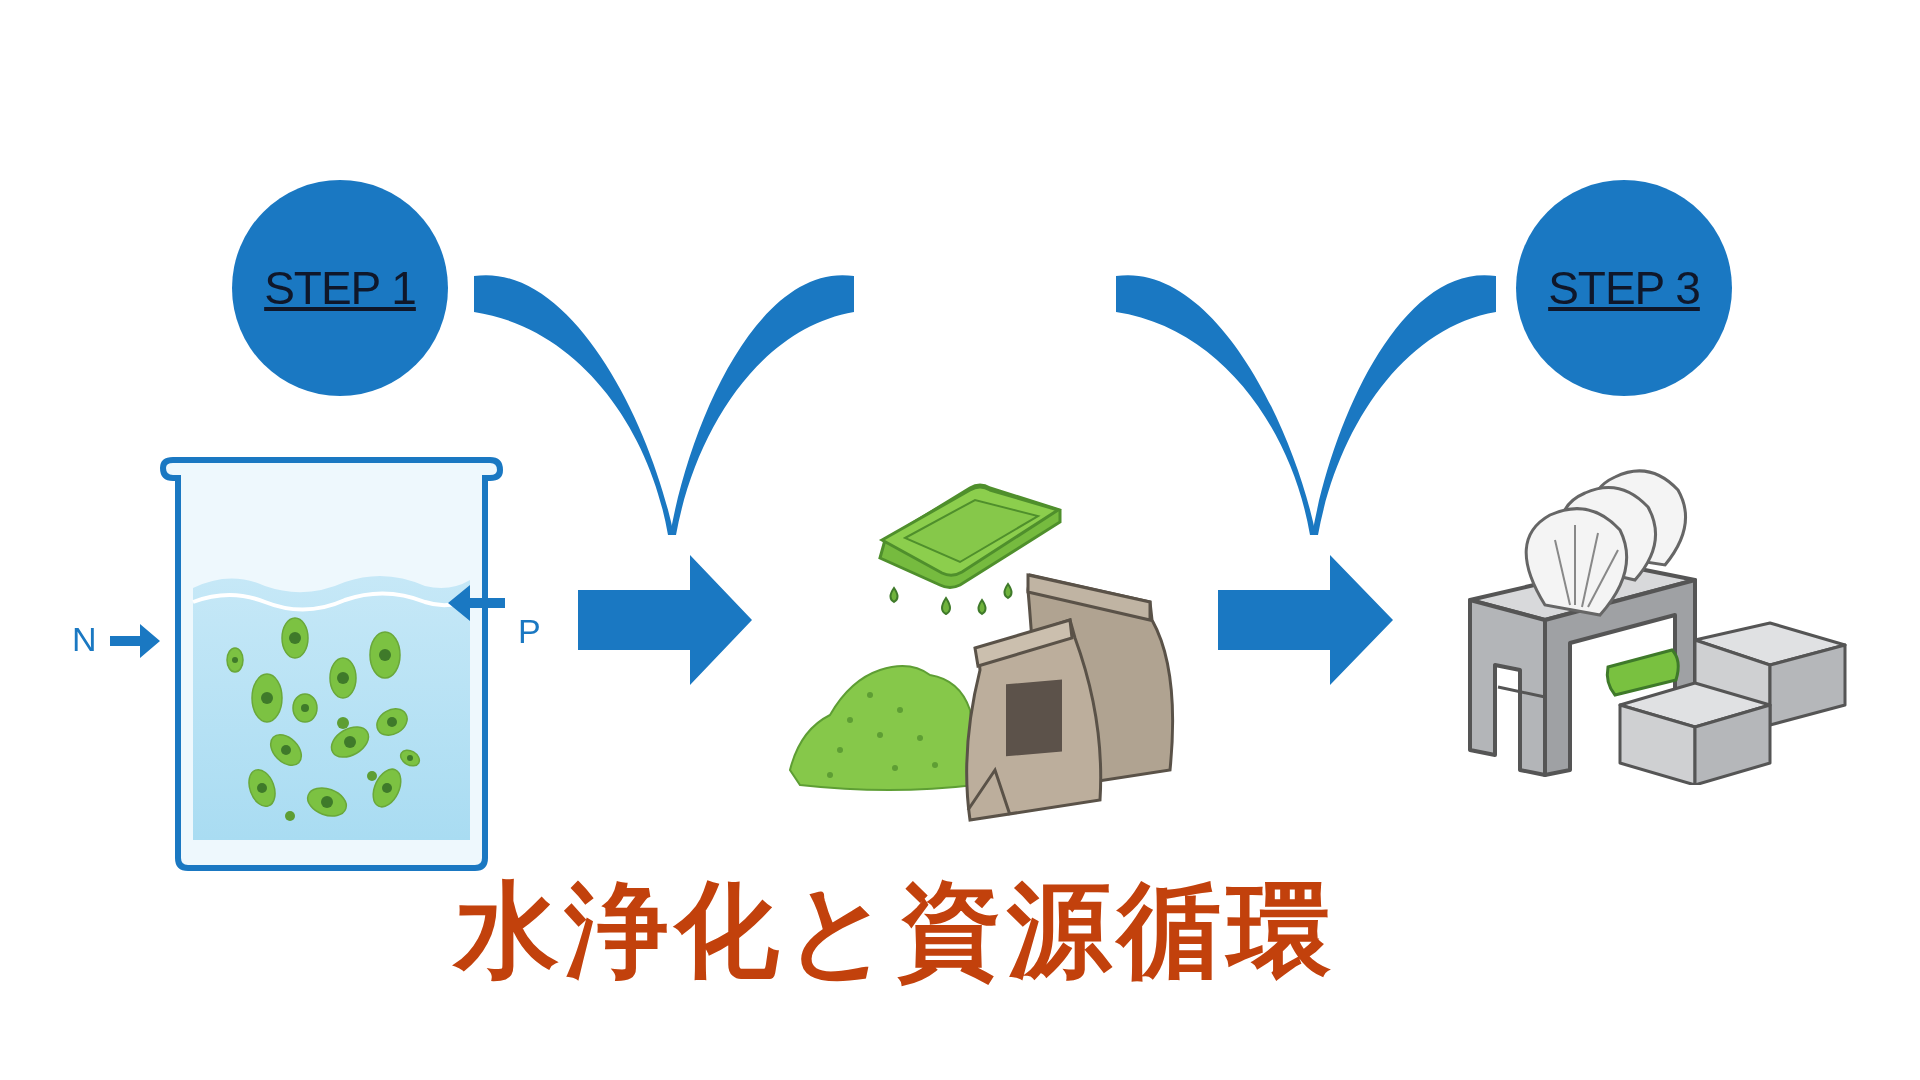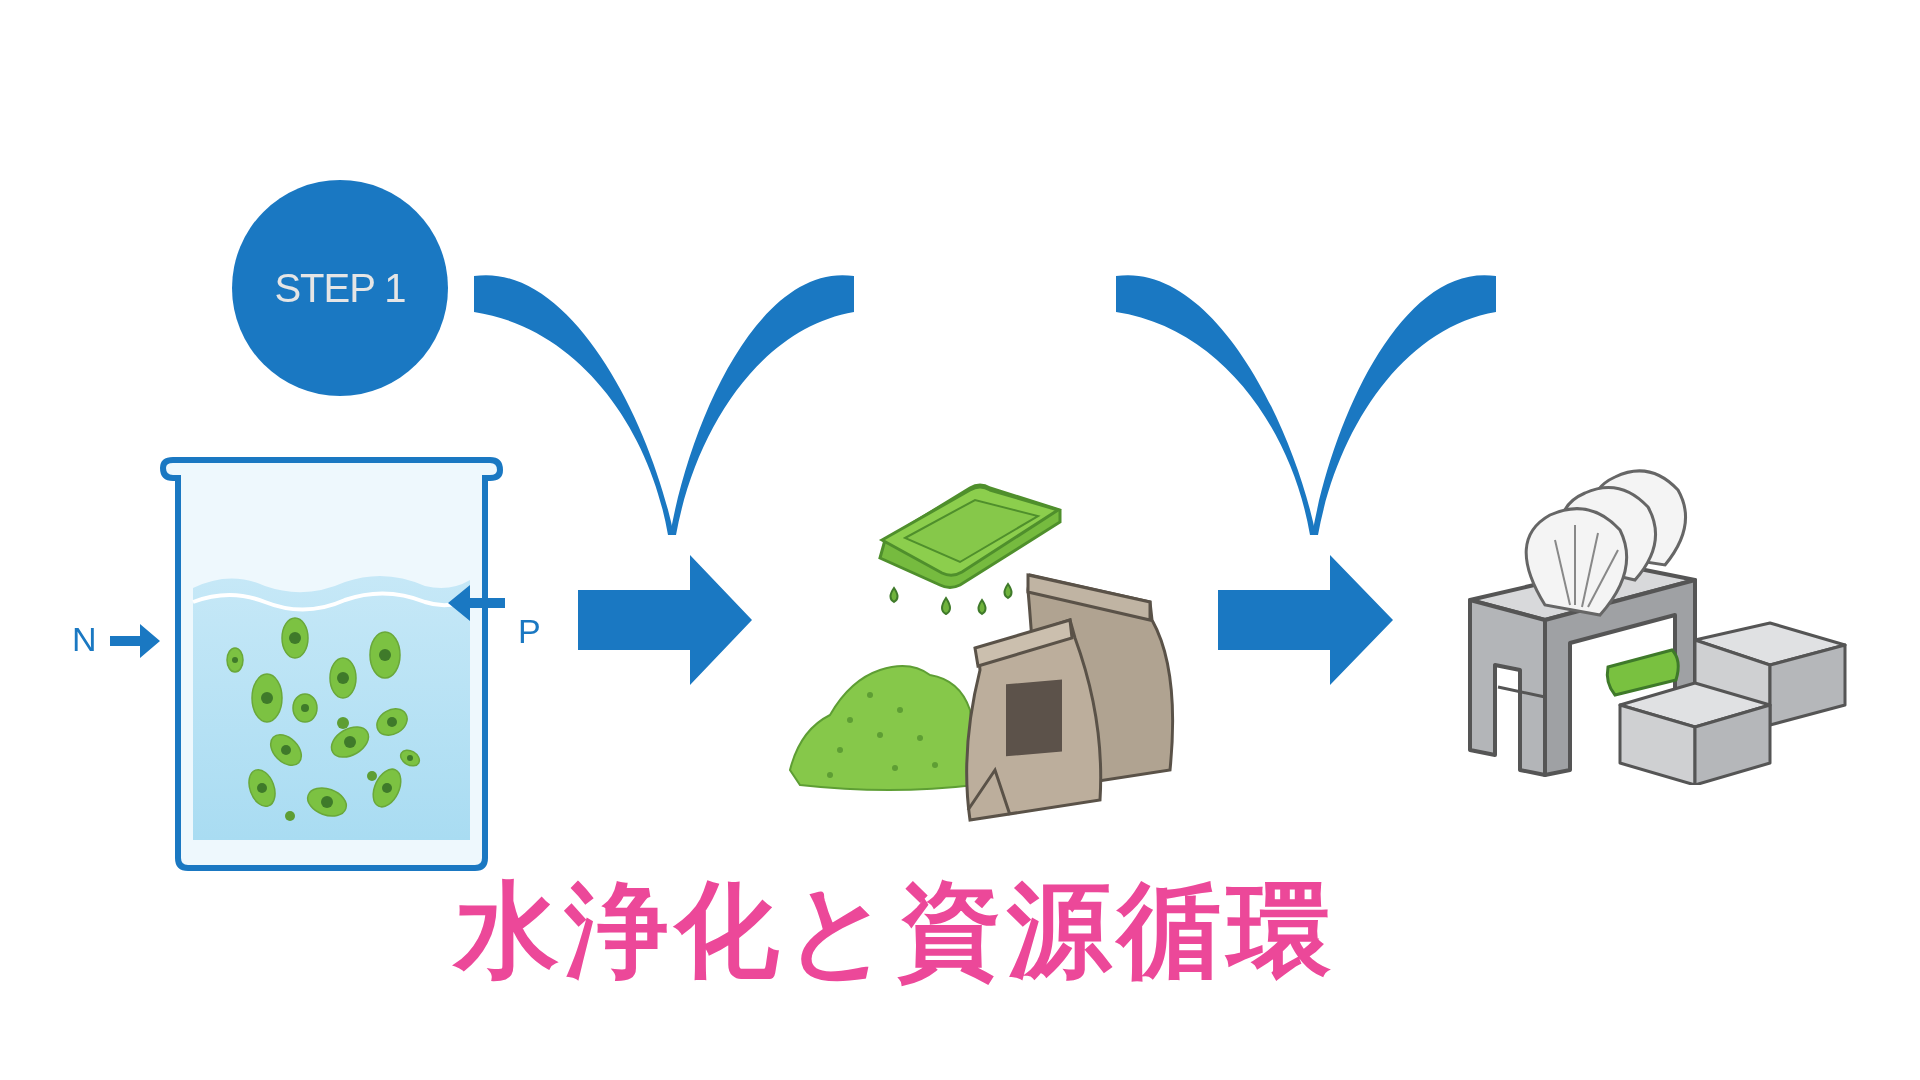--- a/index.html
+++ b/index.html
@@ -1,21 +1,21 @@
 <!DOCTYPE html>
 <html><head>
 <meta charset="utf-8">
 <style>
   html,body{margin:0;padding:0;background:#ffffff;}
   body{width:1920px;height:1080px;position:relative;overflow:hidden;font-family:"DejaVu Sans","Liberation Sans",sans-serif;}
   #stage{position:absolute;left:0;top:0;width:1920px;height:1080px;}
   .step-circle{position:absolute;width:216px;height:216px;border-radius:50%;background:#1a78c2;display:flex;align-items:center;justify-content:center;}
-  .step-label{color:#e5e5e5;font-family:"Liberation Sans","DejaVu Sans",sans-serif;font-size:40px;letter-spacing:-1px;}
+  .step-label{color:#0f172a;font-family:"Liberation Sans","DejaVu Sans",sans-serif;font-size:46px;letter-spacing:-1px;text-decoration:underline;}
   .nut-label{position:absolute;color:#1a78c2;font-family:"Liberation Sans",sans-serif;font-size:34px;}
-  #title{position:absolute;left:0;width:1792px;top:862px;text-align:center;font-family:"DejaVu Sans",sans-serif;font-weight:bold;font-size:104px;color:#ec4899;letter-spacing:6px;}
+  #title{position:absolute;left:0;width:1792px;top:862px;text-align:center;font-family:"DejaVu Sans",sans-serif;font-weight:bold;font-size:104px;color:#c2410c;letter-spacing:6px;}
 </style>
 </head>
 <body>
 
 <div id="stage">
 
   <svg width="1920" height="1080" style="position:absolute;left:0;top:0">
     <g fill="#1a78c2">
 
       <path d="M474,276 L474,312 C580,328 650,430 668,535 L674,535 C650,420 570,262 474,276 Z"></path>
@@ -24,20 +24,23 @@
       <path d="M1116,276 L1116,312 C1222,328 1292,430 1310,535 L1316,535 C1292,420 1212,262 1116,276 Z"></path>
       <path d="M1496,276 L1496,312 C1402,328 1337,430 1318,535 L1312,535 C1332,420 1402,262 1496,276 Z"></path>
 
       <path d="M578,590 L690,590 L690,555 L752,620 L690,685 L690,650 L578,650 Z"></path>
       <path d="M1218,590 L1330,590 L1330,555 L1393,620 L1330,685 L1330,650 L1218,650 Z"></path>
     </g>
   </svg>
 
   <div class="step-circle" style="left:232px;top:180px">
     <span class="step-label">STEP 1</span>
+  </div>
+  <div class="step-circle" style="left:1516px;top:180px">
+    <span class="step-label">STEP 3</span>
   </div>
 
   <svg style="position:absolute;left:60px;top:440px" width="520" height="440">
     <defs>
       <linearGradient id="wg" x1="0" y1="0" x2="0" y2="1">
         <stop offset="0" stop-color="#c6e8f7"></stop>
           <stop offset="1" stop-color="#a9dcf2"></stop>
       </linearGradient>
     </defs>
 

